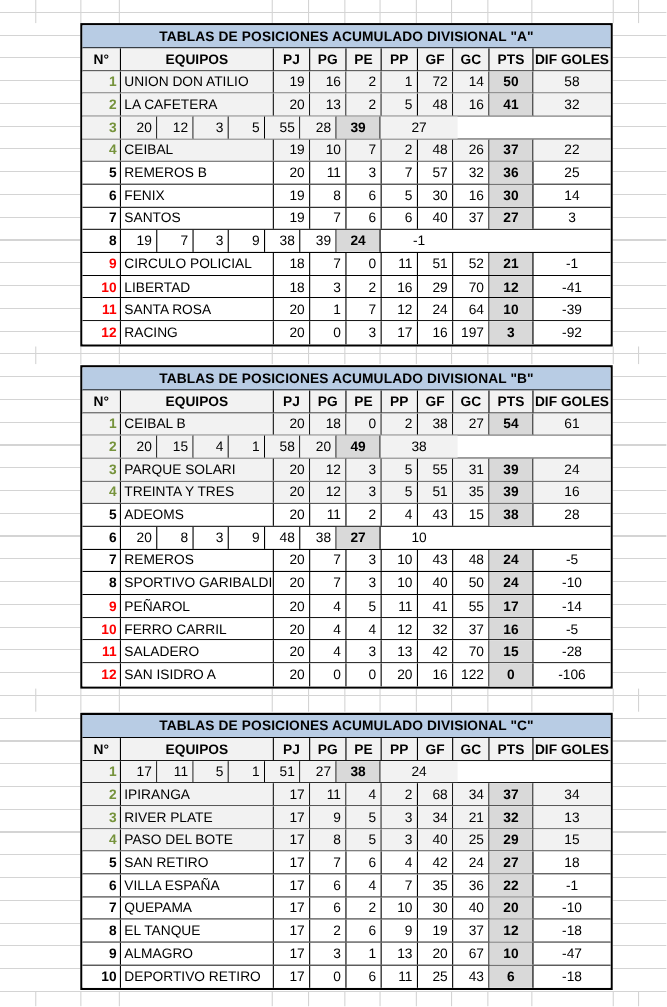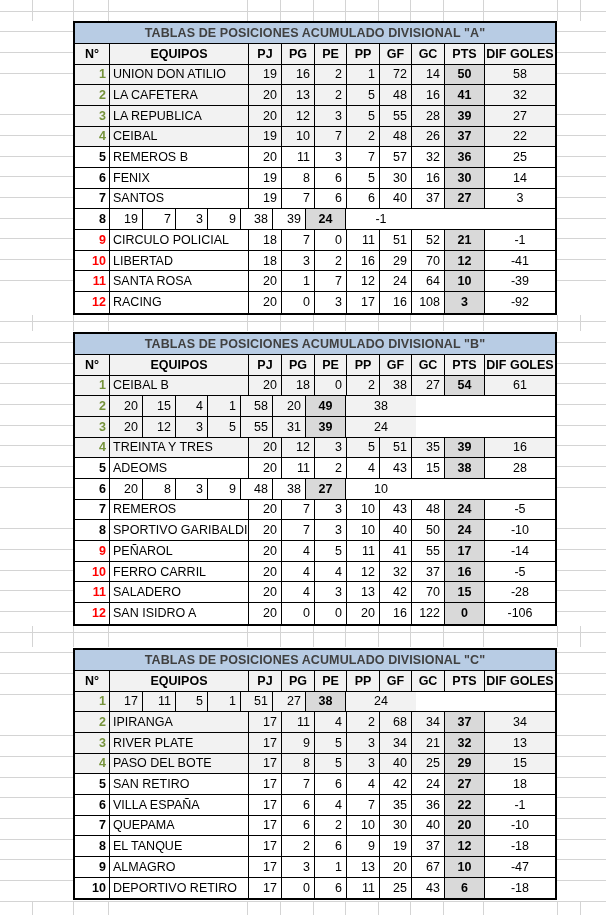--- a/index.html
+++ b/index.html
@@ -26,21 +26,21 @@
   
   .stable {
     position: absolute; left: 73px; width: 484px;
     background: #ffffff;
     border: 2px solid #000;
     z-index: 2;
   }
   .title {
     height: 21px; background: #b8cce4;
     border-bottom: 1px solid #000;
-    font-weight: bold; font-size: 12.5px; color: #404040;
+    font-weight: bold; font-size: 12.5px; color: #000000;
     display: flex; align-items: center; justify-content: center;
     letter-spacing: 0.1px;
   }
   .hrow {
     display: flex; height: 21px;
     border-bottom: 1px solid #000;
     background: #f2f2f2; font-weight: bold; font-size: 12.5px;
   }
   .row {
     display: flex; height: 20.7px;
@@ -163,21 +163,20 @@
         <div class="cell c3">13</div>
         <div class="cell c4">2</div>
         <div class="cell c5">5</div>
         <div class="cell c6">48</div>
         <div class="cell c7">16</div>
         <div class="cell c8">41</div>
         <div class="cell c9">32</div>
       </div>
       <div class="row shaded">
         <div class="cell c0" style="color: rgb(118, 147, 60);">3</div>
-        <div class="cell c1">LA REPUBLICA</div>
         <div class="cell c2">20</div>
         <div class="cell c3">12</div>
         <div class="cell c4">3</div>
         <div class="cell c5">5</div>
         <div class="cell c6">55</div>
         <div class="cell c7">28</div>
         <div class="cell c8">39</div>
         <div class="cell c9">27</div>
       </div>
       <div class="row shaded">
@@ -276,21 +275,21 @@
         <div class="cell c9">-39</div>
       </div>
       <div class="row">
         <div class="cell c0" style="color: rgb(255, 0, 0);">12</div>
         <div class="cell c1">RACING</div>
         <div class="cell c2">20</div>
         <div class="cell c3">0</div>
         <div class="cell c4">3</div>
         <div class="cell c5">17</div>
         <div class="cell c6">16</div>
-        <div class="cell c7">108</div>
+        <div class="cell c7">197</div>
         <div class="cell c8">3</div>
         <div class="cell c9">-92</div>
       </div>
     </div>
 </div>
 
 <div class="stable" style="top:331.5px">
   <div class="title">TABLAS DE POSICIONES ACUMULADO DIVISIONAL "B"</div>
   <div class="hrow">
       <div class="cell c0">N°</div>
@@ -323,20 +322,21 @@
         <div class="cell c3">15</div>
         <div class="cell c4">4</div>
         <div class="cell c5">1</div>
         <div class="cell c6">58</div>
         <div class="cell c7">20</div>
         <div class="cell c8">49</div>
         <div class="cell c9">38</div>
       </div>
       <div class="row shaded">
         <div class="cell c0" style="color: rgb(118, 147, 60);">3</div>
+        <div class="cell c1">PARQUE SOLARI</div>
         <div class="cell c2">20</div>
         <div class="cell c3">12</div>
         <div class="cell c4">3</div>
         <div class="cell c5">5</div>
         <div class="cell c6">55</div>
         <div class="cell c7">31</div>
         <div class="cell c8">39</div>
         <div class="cell c9">24</div>
       </div>
       <div class="row shaded">

